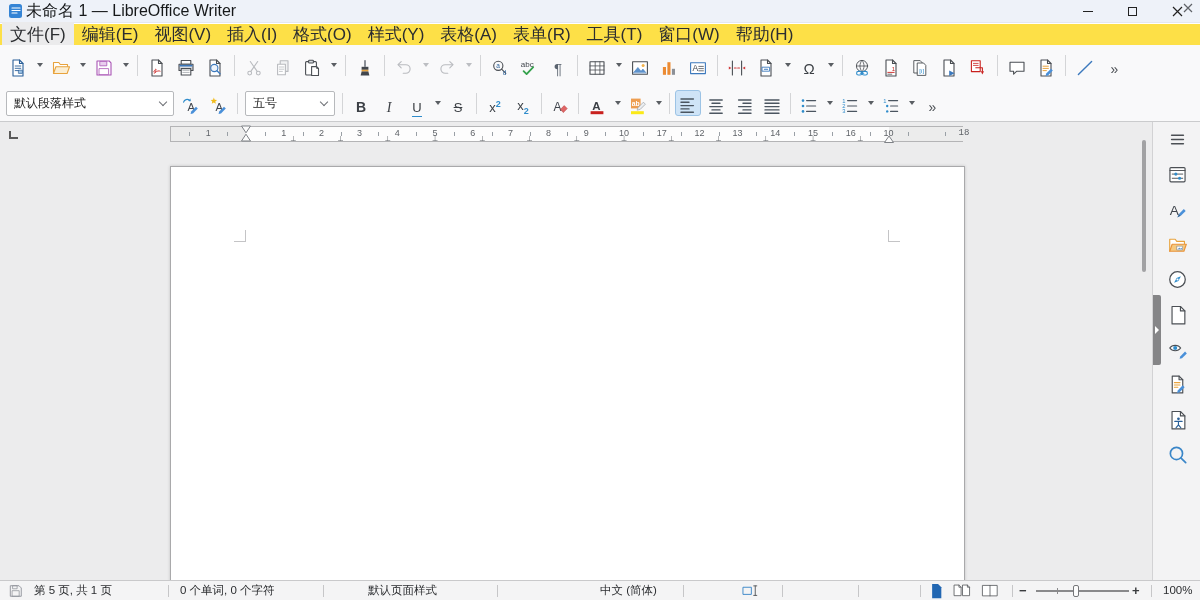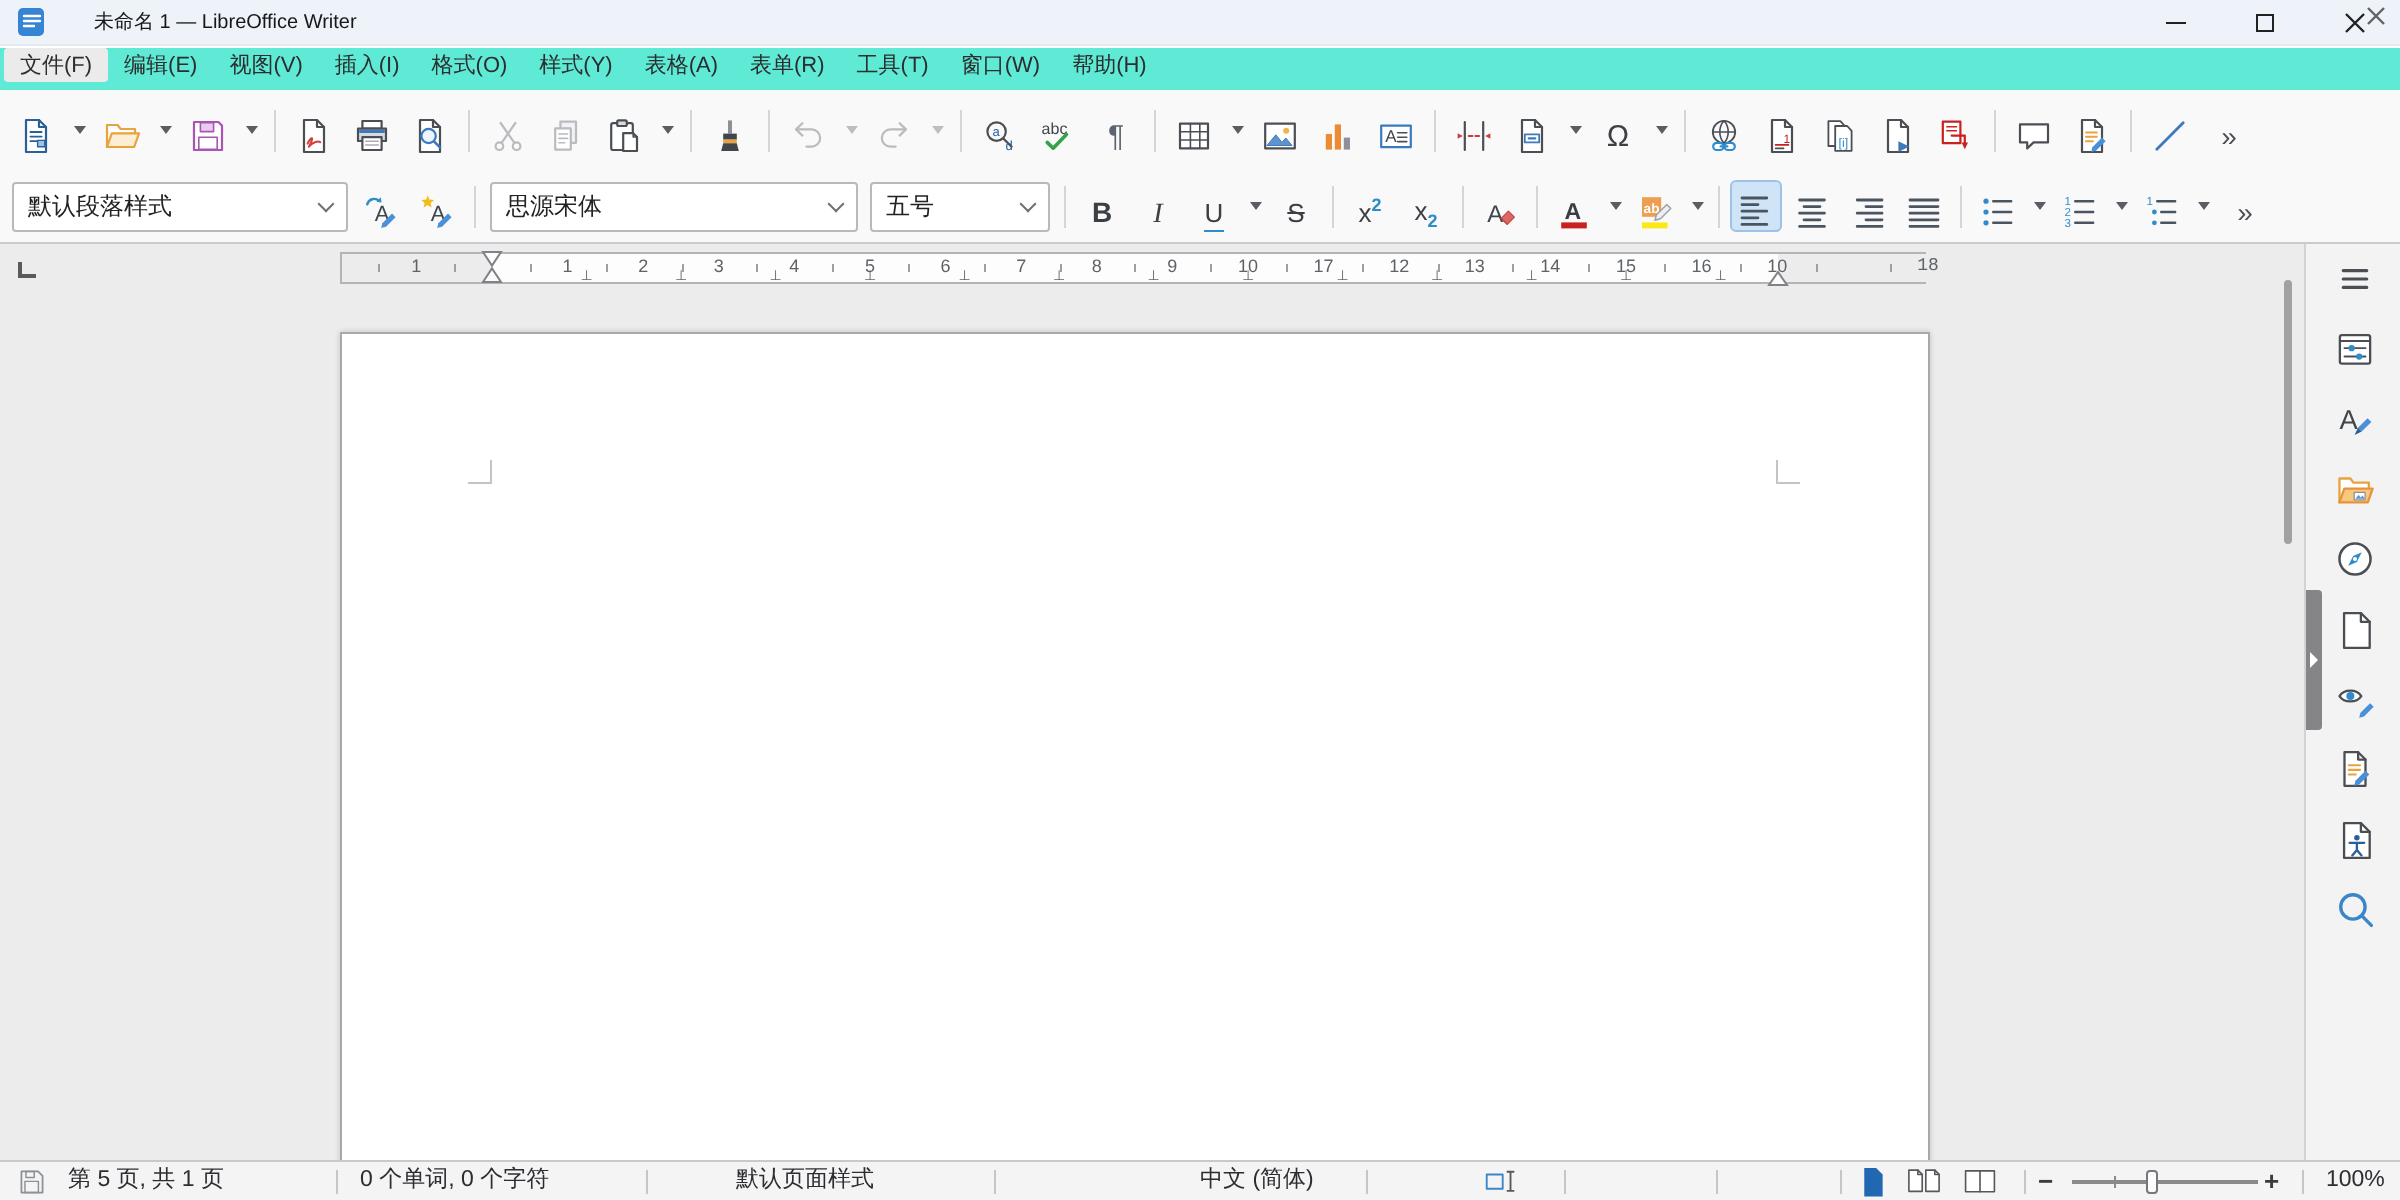--- a/index.html
+++ b/index.html
@@ -6,29 +6,29 @@
   html,body{width:1200px;height:600px;background:#fff}
   .app{position:relative;width:1200px;height:600px;overflow:hidden;
        font-family:"Liberation Sans","DejaVu Sans",sans-serif;color:#2b2d30;background:#fff}
   svg{display:block}
   svg text{font-family:"Liberation Sans","DejaVu Sans",sans-serif}
 
   
   .titlebar{position:absolute;top:0;left:0;right:0;height:23px;background:#eef2f9;
             border-bottom:1px solid #e4e8ef;display:flex;align-items:center}
   .titlebar .appicon{margin-left:8px}
-  .titlebar .title{margin-left:23px;font-size:10px;color:#16181a}
+  .titlebar .title{margin-left:2px;font-size:16px;color:#16181a}
   .wctrls{position:absolute;right:0;top:0;height:23px;display:flex}
   .wbtn{width:45px;height:23px;display:flex;align-items:center;justify-content:center}
   .wbtn .minbar{width:10px;height:1.2px;background:#222}
   .wbtn .maxbox{width:9px;height:9px;border:1.1px solid #222}
 
   
-  .menubar{position:absolute;top:24px;left:0;right:0;height:21px;background:#5eead4;
-           display:flex;align-items:flex-start;padding-left:2px;font-size:11px}
+  .menubar{position:absolute;top:24px;left:0;right:0;height:21px;background:#fde047;
+           display:flex;align-items:center;padding-left:2px;font-size:17px}
   .mitem{padding:1px 8px;border-radius:2px;white-space:nowrap}
   .mitem.hl{background:#ebebec}
   .menuclose{position:absolute;right:7px;top:3px}
 
   
   .toolbar{position:absolute;top:45px;left:0;right:0;height:40px;background:#f9f9fa;
            display:flex;align-items:center;padding-left:5px;gap:3px}
   .formatbar{position:absolute;top:85px;left:0;right:0;height:37px;background:#f9f9fa;
              border-bottom:1px solid #cacbcd;display:flex;align-items:center;padding-left:4px;gap:2px}
   .tbtn{width:26px;height:26px;min-width:26px;display:flex;align-items:flex-end;justify-content:center;
@@ -472,26 +472,20 @@
       <div class="tbtn">
         <span>
           <svg width="20" height="20" viewBox="0 0 20 20" fill="none" stroke="currentColor" stroke-width="1.1" stroke-linecap="round" stroke-linejoin="round">
             <text x="6.4" y="14.6" font-size="11" fill="#41464d" stroke="none">A</text>
             <path d="M10.2 15.6l4.8-4.8 1.8 1.8-4.8 4.8-2.4.6z" fill="#4a90d9" stroke="none"></path>
             <path d="M4.8 1.6l.9 2.2 2.4.2-1.8 1.5.5 2.3-2-1.3-2 1.3.5-2.3L1.7 4l2.4-.2z" fill="#f2bc1b" stroke="none"></path>
           </svg>
         </span>
       </div>
       <div class="tsep"></div>
-      <div class="combo combo-font">
-        <span class="cval">思源宋体</span>
-        <span class="carr">
-          <span class="chev"></span>
-        </span>
-      </div>
       <div class="combo combo-size">
         <span class="cval">五号</span>
         <span class="carr">
           <span class="chev"></span>
         </span>
       </div>
       <div class="tsep"></div>
       <div class="tbtn">
         <span><span class="ti b">B</span></span>
       </div>

